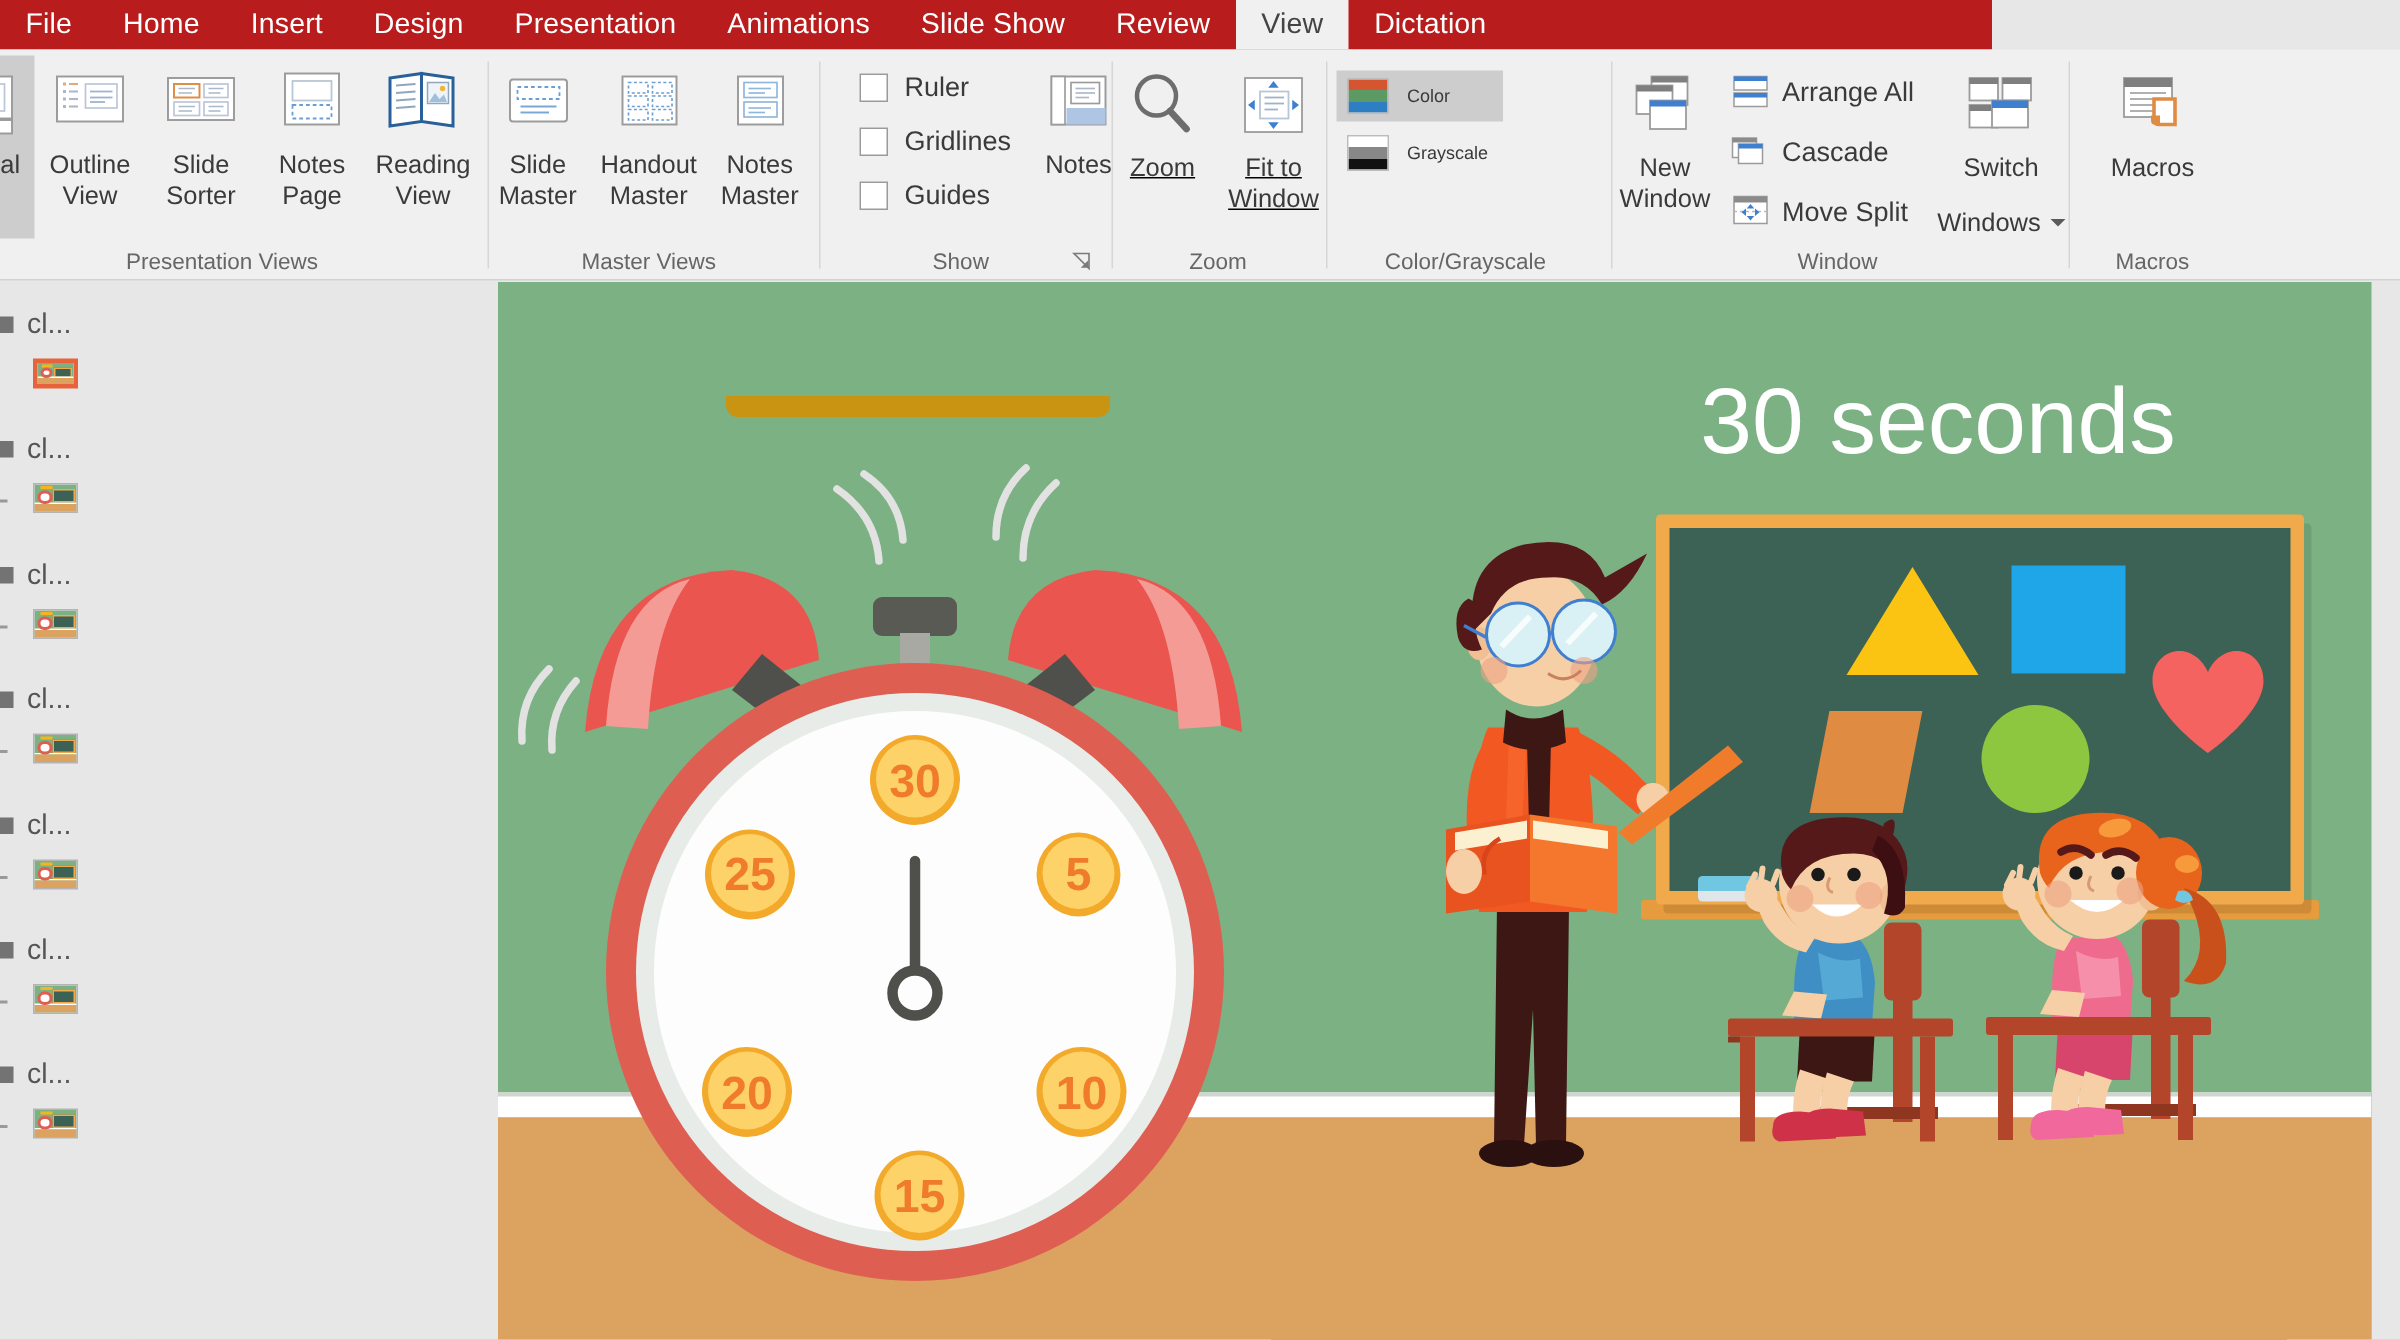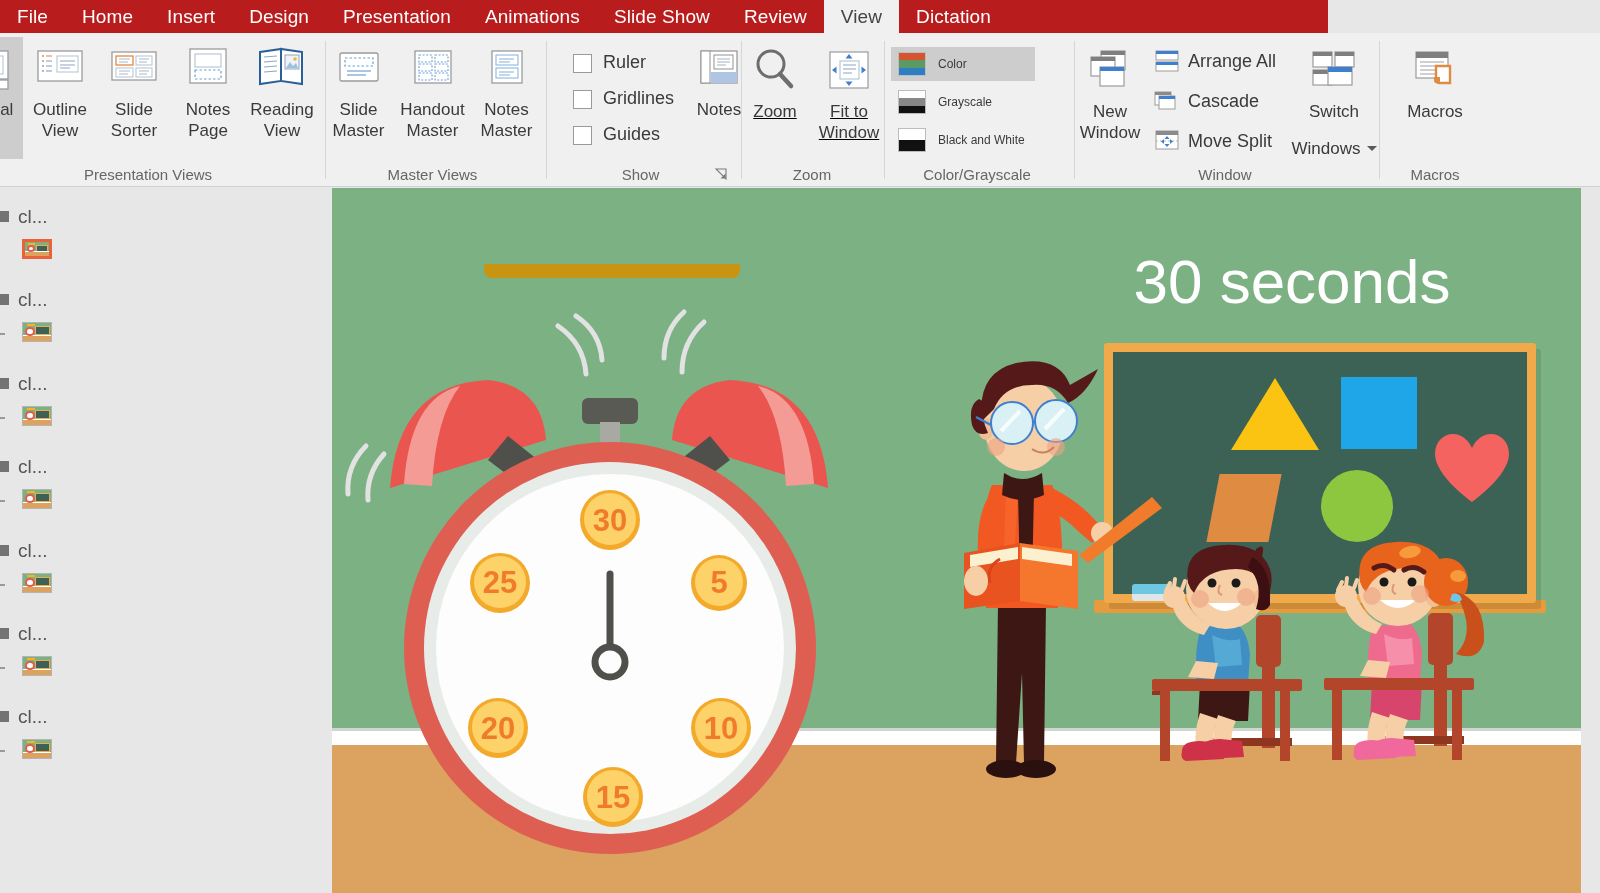--- a/index.html
+++ b/index.html
@@ -51,21 +51,21 @@
     padding: 6px 7px 2px 7px; width: 74px;
   }
   .bigbtn.sel { background: #cdcdcd; }
   .bigbtn .lbl {
     font-size: 17px; color: #3a3a3a; line-height: 21px; text-align: center;
     margin-top: 4px; white-space: nowrap;
   }
   .ico { width: 52px; height: 52px; position: relative; }
 
   
-  .chkrow { display: flex; align-items: flex-end; gap: 11px; height: 30px; margin-left: 42px; }
+  .chkrow { display: flex; align-items: center; gap: 11px; height: 30px; margin-left: 42px; }
   .chkbox {
     width: 19px; height: 19px; border: 1px solid #9a9a9a; background: #ffffff;
     flex: none;
   }
   .chklbl { font-size: 18px; color: #3a3a3a; white-space: nowrap; }
 
   
   .smallrow { display: flex; align-items: center; gap: 8px; height: 32px; }
   .smalllbl { font-size: 18px; color: #3a3a3a; white-space: nowrap; }
   .smallico { width: 26px; height: 24px; position: relative; flex: none; }
@@ -434,27 +434,20 @@
           </span>
           <span class="cglbl">Color</span>
         </div>
         <div class="cgrow">
           <span class="swatch sw3">
             <div style="background:#ffffff"></div>
               <div style="background:#878787"></div>
               <div style="background:#111111"></div>
           </span>
           <span class="cglbl">Grayscale</span>
-        </div>
-        <div class="cgrow">
-          <span class="swatch">
-            <div style="height:50%;background:#ffffff"></div>
-              <div style="height:50%;background:#111111"></div>
-          </span>
-          <span class="cglbl">Black and White</span>
         </div>
       </div>
       <div class="group-title">Color/Grayscale</div>
     </div>
     <div class="group-sep" style="left:1074px;"></div>
 
     <div class="group" style="left:1075px; width:300px;">
       <div style="display:flex; align-items:flex-start; margin-top:6px;">
         <div class="bigbtn" style="width:80px;">
           <div class="ico">

